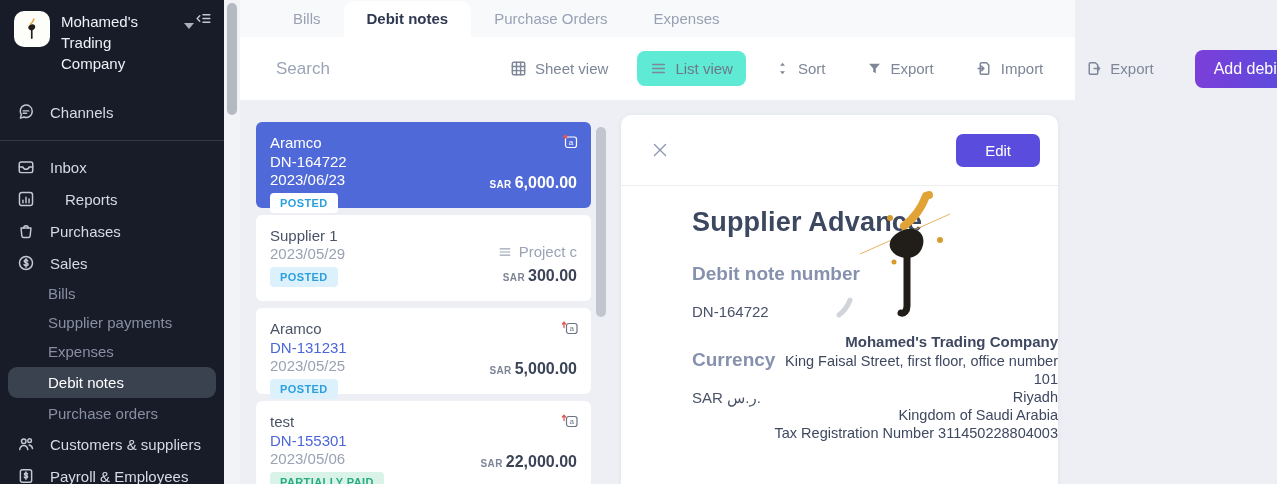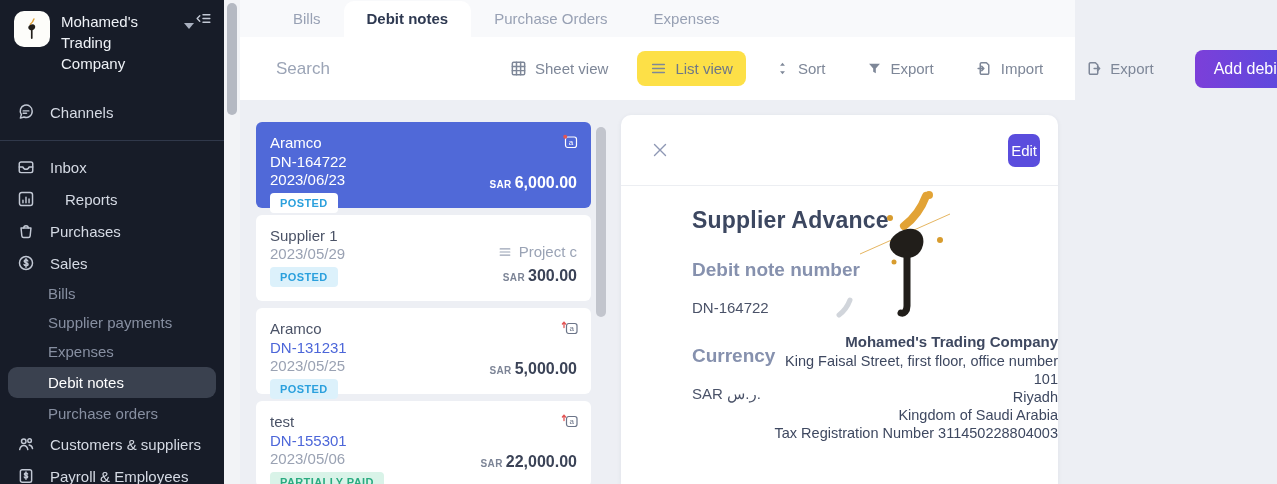--- a/index.html
+++ b/index.html
@@ -31,21 +31,21 @@
   .tabrow { height:37px; background:#f8f9fb; display:flex; align-items:flex-end; padding-left:30px; flex-shrink:0; }
   .tab { padding:9px 23px 10px; font-size:15px; color:#98a1b4; cursor:pointer; white-space:nowrap; }
   .tab.active { background:#ffffff; border-radius:10px 10px 0 0; color:#2e3951; font-weight:700; }
 
   .toolbar { height:63px; background:#ffffff; display:flex; align-items:center; padding:0 10px 0 36px; flex-shrink:0; }
   .search-input { border:none; outline:none; background:transparent; font-size:17px; color:#5d667b; width:280px; font-family:"Liberation Sans",sans-serif; }
   .search-input::placeholder { color:#9ba4b6; }
   .toolbar-right { margin-left:auto; display:flex; align-items:center; gap:16px; }
   .tbtn { display:flex; align-items:center; gap:8px; border:none; background:transparent; color:#7e8798; font-size:15px; padding:9px 13px; border-radius:8px; cursor:pointer; font-family:"Liberation Sans",sans-serif; white-space:nowrap; }
   .tbtn svg { stroke:#7e8798; fill:none; stroke-width:1.4; stroke-linecap:round; stroke-linejoin:round; }
-  .tbtn.view-active { background:#fde047; color:#6e7787; }
+  .tbtn.view-active { background:#5eead4; color:#6e7787; }
   .add-btn { margin-left:12px; border:none; cursor:pointer; color:#fff; font-size:16px; padding:10px 19px; border-radius:8px; background:linear-gradient(90deg,#7c3fd9,#4a50e0); font-family:"Liberation Sans",sans-serif; white-space:nowrap; }
 
   .content { flex:1; min-height:0; display:flex; background:#edeff4; padding:15px 17px 0 16px; }
 
   
   .list-col { width:335px; flex-shrink:0; display:flex; flex-direction:column; gap:7px; margin-top:7px; overflow:hidden; }
   .card { background:#fff; border-radius:6px; padding:12px 14px; height:86px; flex-shrink:0; position:relative; cursor:pointer; }
   .vendor { font-size:15px; color:#4a5266; }
   .number { font-size:15px; color:#4c66d9; margin-top:2px; cursor:pointer; }
   .date { font-size:15px; color:#9aa2b3; margin-top:1px; }
@@ -61,23 +61,23 @@
   .card.selected .badge.posted { background:#ffffff; }
   .card.selected .amount, .card.selected .amount .cur { color:#ffffff; }
 
   .list-scrollbar { width:13px; flex-shrink:0; position:relative; margin-left:3px; }
   .list-scrollbar .thumb { position:absolute; left:2px; top:12px; width:10px; height:190px; background:#c2c5cd; border-radius:6px; cursor:pointer; }
 
   
   .detail { flex:1; min-width:0; background:#ffffff; border-radius:10px 10px 0 0; margin-left:14px; box-shadow:0 1px 5px rgba(45,55,85,.07); display:flex; flex-direction:column; }
   .detail-header { height:71px; flex-shrink:0; display:flex; align-items:center; padding:0 18px 0 27px; border-bottom:1px solid #eceef2; }
   .close-btn { background:none; border:none; cursor:pointer; display:flex; padding:2px; }
-  .edit-btn { margin-left:auto; border:none; cursor:pointer; background:#5a4ddd; color:#fff; font-size:15px; padding:8px 3px; border-radius:7px; font-family:"Liberation Sans",sans-serif; }
+  .edit-btn { margin-left:auto; border:none; cursor:pointer; background:#5a4ddd; color:#fff; font-size:15px; padding:8px 29px; border-radius:7px; font-family:"Liberation Sans",sans-serif; }
   .detail-body { flex:1; position:relative; padding:21px 24px 0 71px; }
-  .doc-title { font-size:23px; font-weight:700; color:#3c4760; letter-spacing:.2px; }
+  .doc-title { font-size:27px; font-weight:700; color:#3c4760; letter-spacing:.2px; }
   .field-label { margin-top:25px; font-size:19px; font-weight:700; color:#8691ae; }
   .field-value { margin-top:18px; font-size:15px; color:#4a5268; }
   .field-label.second { margin-top:29px; }
   .logo-box { position:absolute; top:2px; right:58px; width:170px; height:140px; }
   .company-block { position:absolute; top:147px; right:0; width:320px; text-align:right; font-size:14.5px; color:#3e4860; line-height:18px; }
   .company-block .cname { font-weight:700; font-size:15px; margin-bottom:1px; }
 </style>
 </head>
 <body>
 

